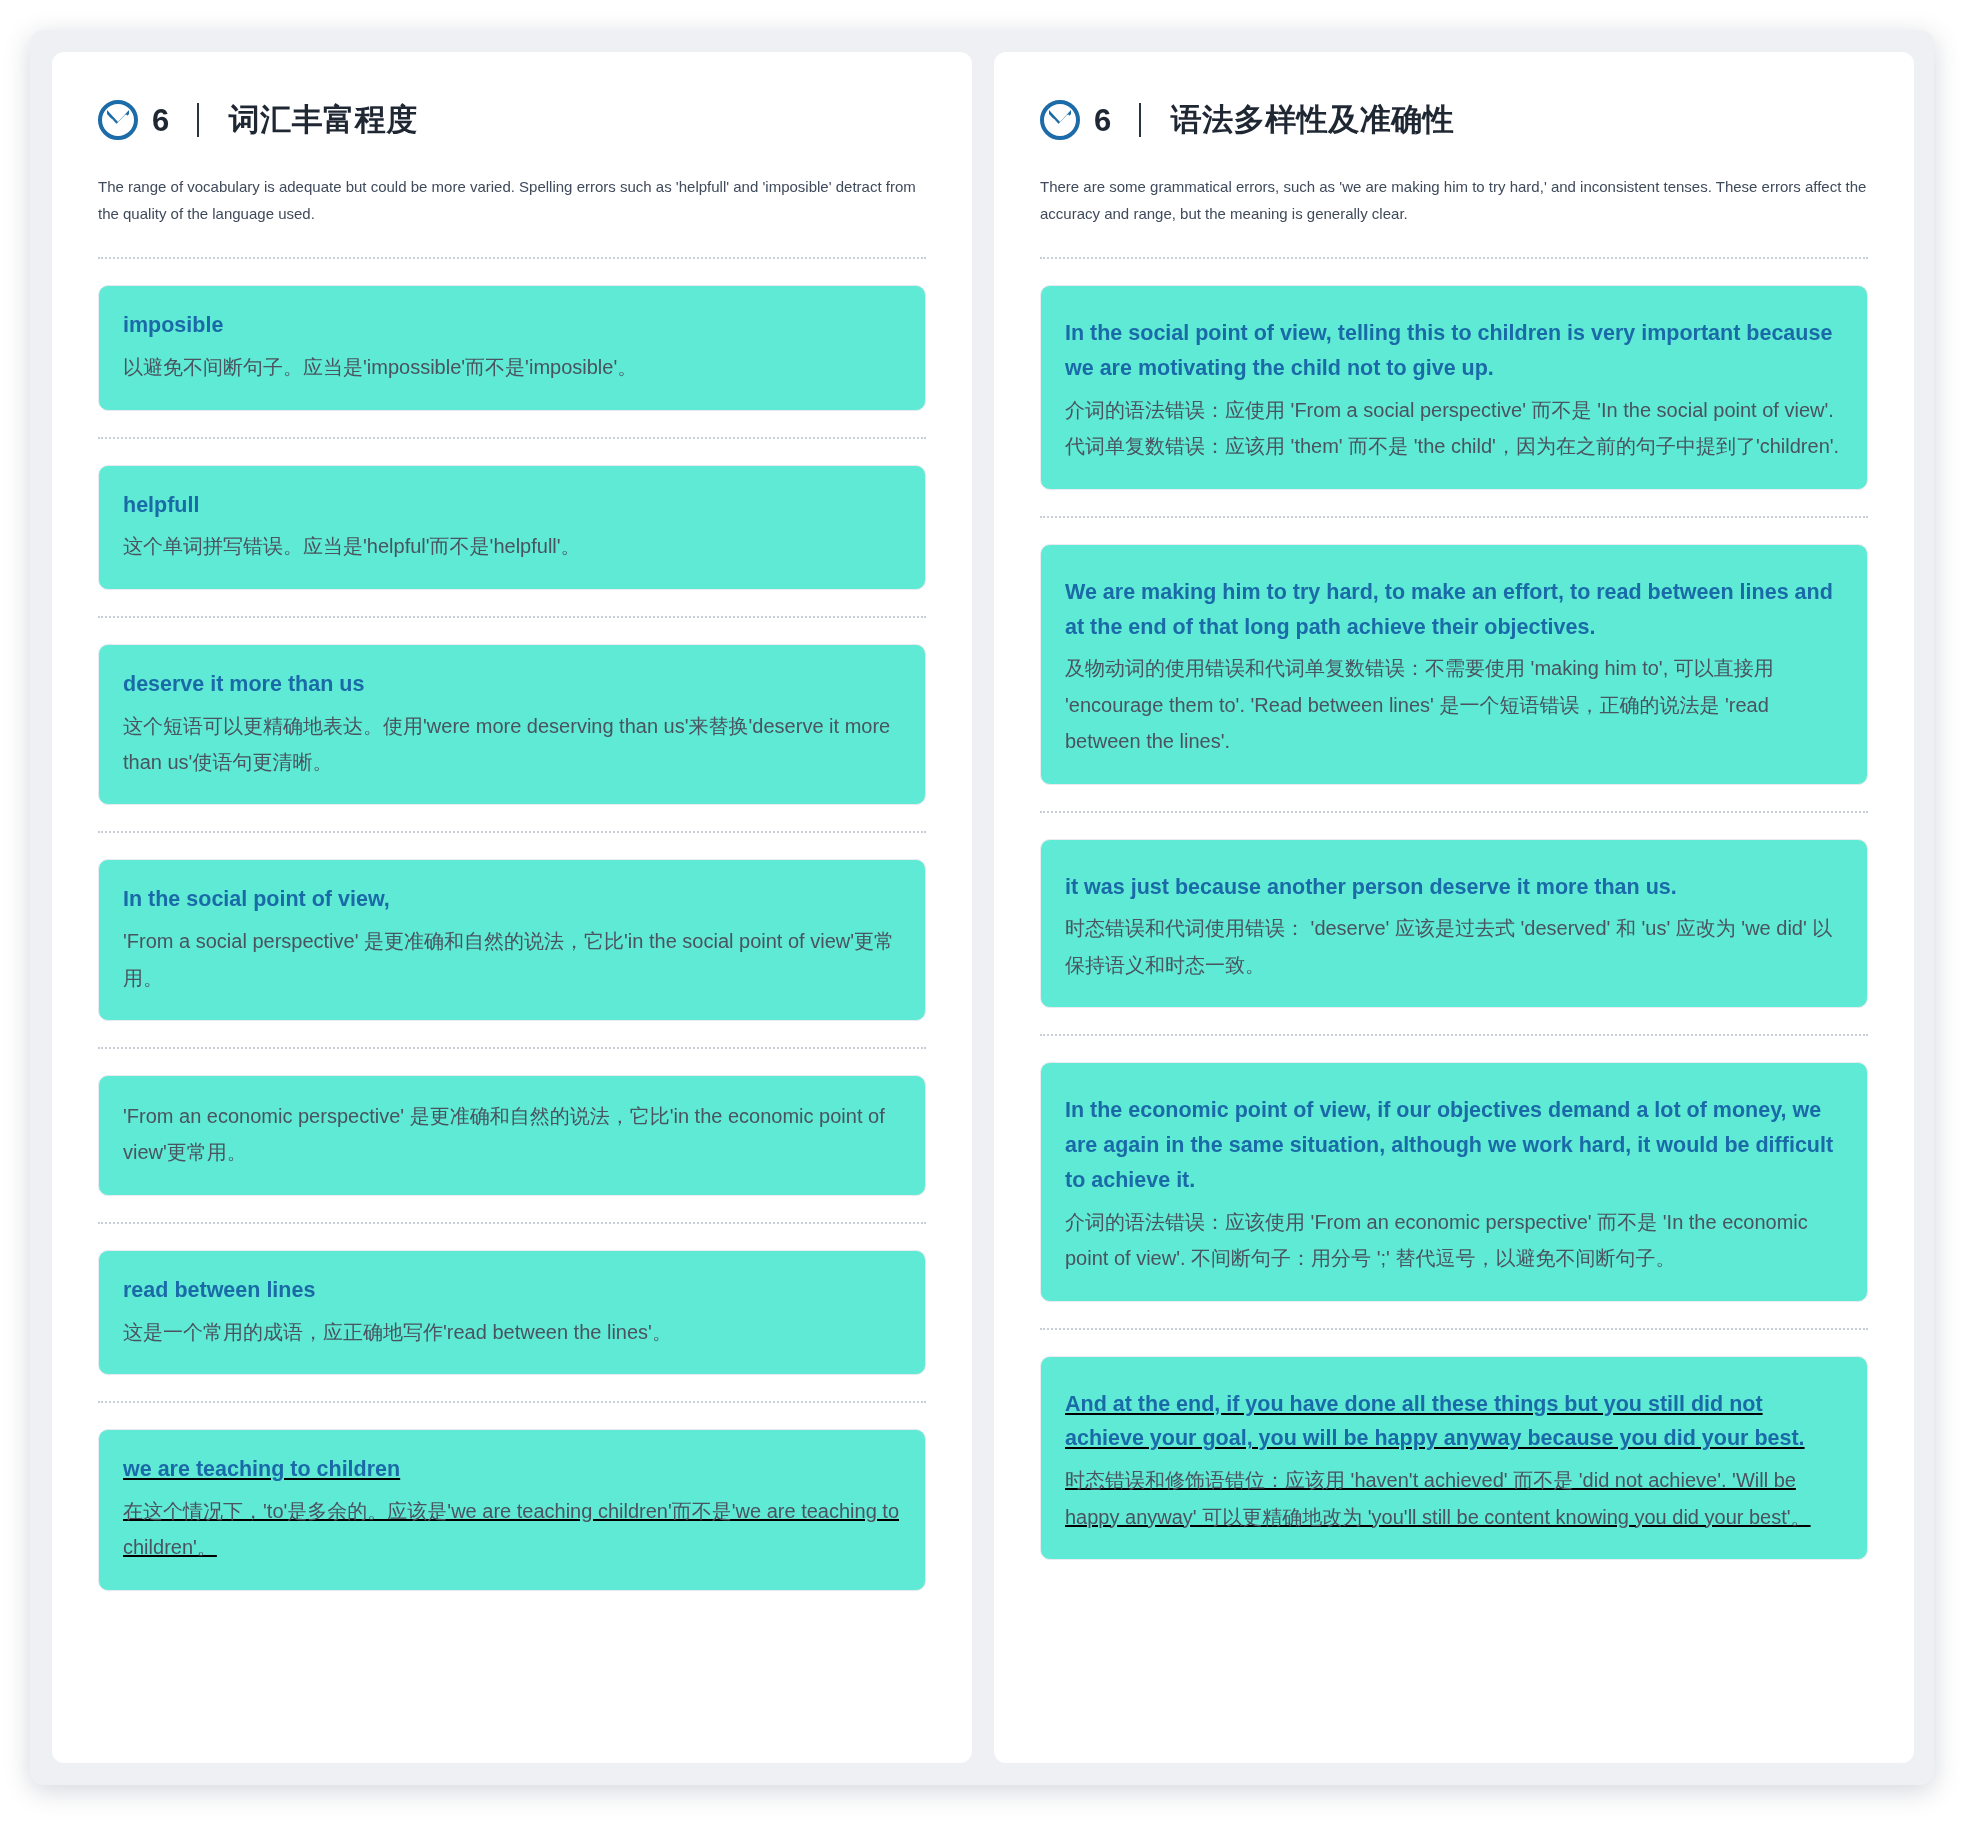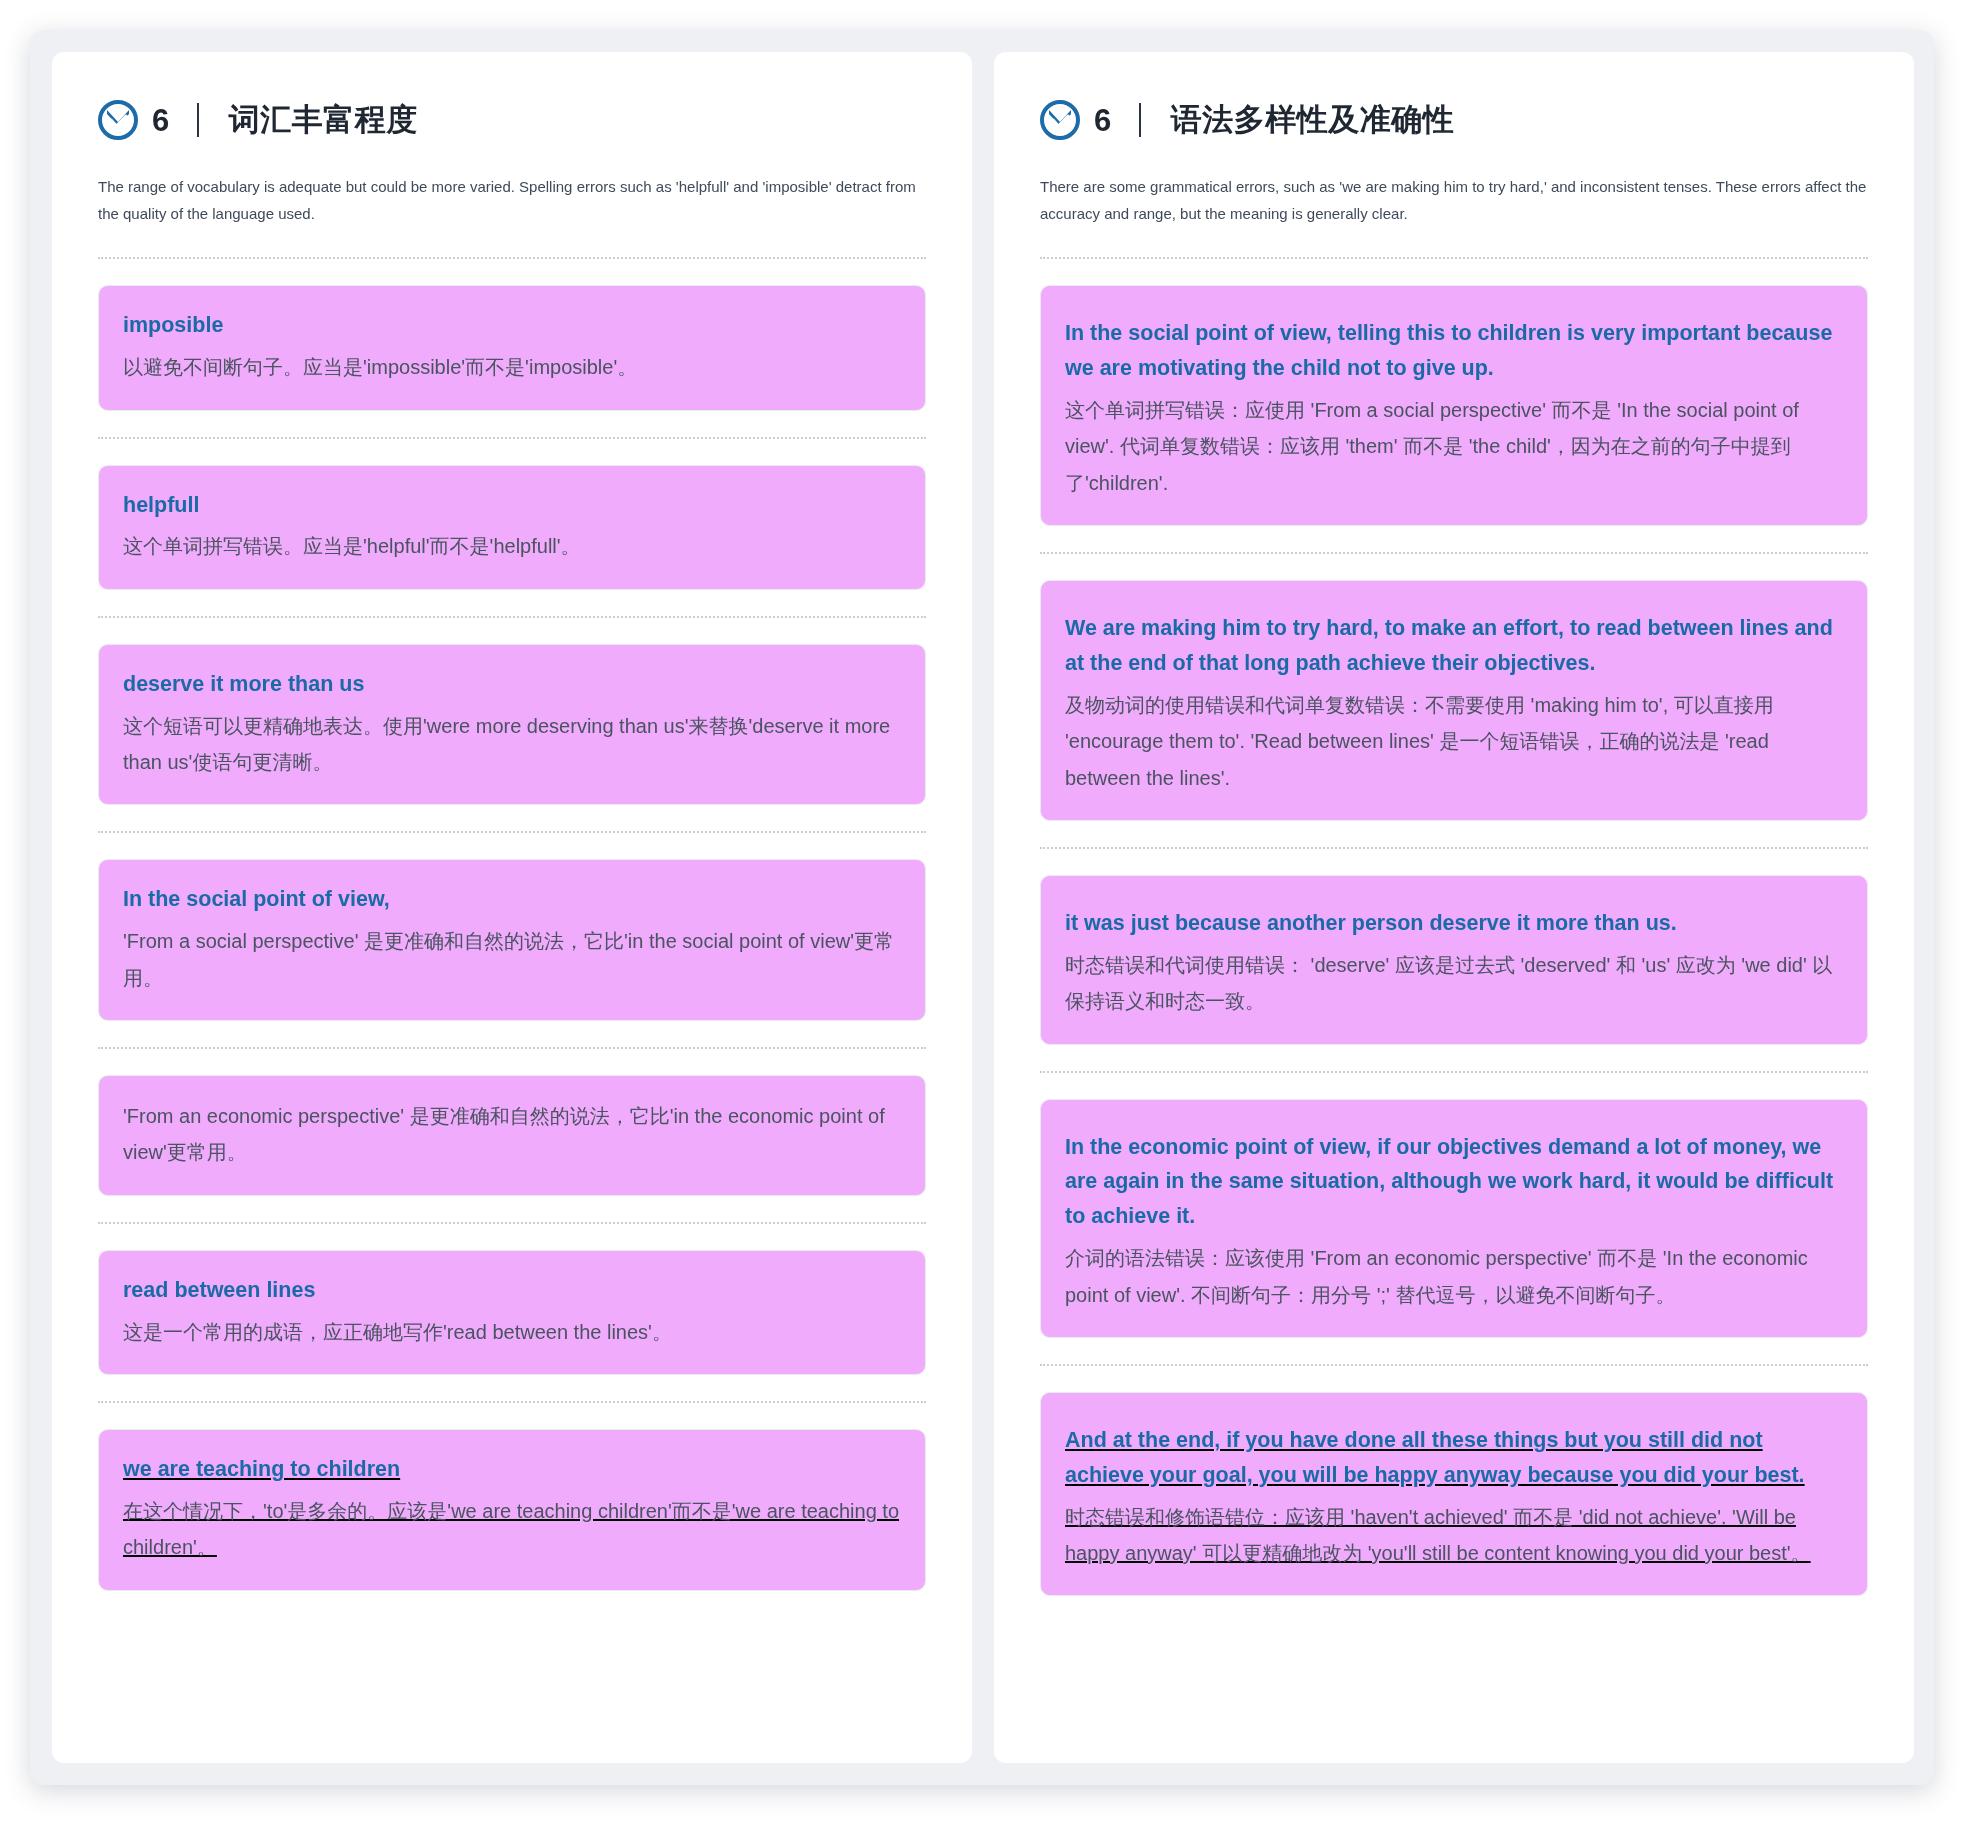--- a/index.html
+++ b/index.html
@@ -87,21 +87,21 @@
     margin: 0;
   }
 
   
   .card-list { display: block; }
 
   .card-wrap { padding: 26px 0; }
   .card-wrap:last-child { padding-bottom: 6px; text-decoration: underline; }
 
   .card {
-    background: #f0abfc;
+    background: #5eead4;
     border: 1px solid #e8ebef;
     border-radius: 10px;
     padding: 22px 24px 24px 24px;
   }
 
   .card-heading {
     font-size: 21.5px;
     font-weight: 700;
     color: #1a6aa8;
     line-height: 1.62;
@@ -208,21 +208,21 @@
       </div>
 
       <p class="intro">There are some grammatical errors, such as 'we are making him to try hard,' and inconsistent tenses. These errors affect the accuracy and range, but the meaning is generally clear.</p>
 
       <div class="card-list">
 
         <hr class="dotted-divider">
         <div class="card-wrap">
           <div class="card">
             <div class="card-heading">In the social point of view, telling this to children is very important because we are motivating the child not to give up.</div>
-            <div class="card-desc">这个单词拼写错误：应使用 'From a social perspective' 而不是 'In the social point of view'. 代词单复数错误：应该用 'them' 而不是 'the child'，因为在之前的句子中提到了'children'.</div>
+            <div class="card-desc">介词的语法错误：应使用 'From a social perspective' 而不是 'In the social point of view'. 代词单复数错误：应该用 'them' 而不是 'the child'，因为在之前的句子中提到了'children'.</div>
           </div>
         </div>
 
         <hr class="dotted-divider">
         <div class="card-wrap">
           <div class="card">
             <div class="card-heading">We are making him to try hard, to make an effort, to read between lines and at the end of that long path achieve their objectives.</div>
             <div class="card-desc">及物动词的使用错误和代词单复数错误：不需要使用 'making him to', 可以直接用 'encourage them to'. 'Read between lines' 是一个短语错误，正确的说法是 'read between the lines'.</div>
           </div>
         </div>

